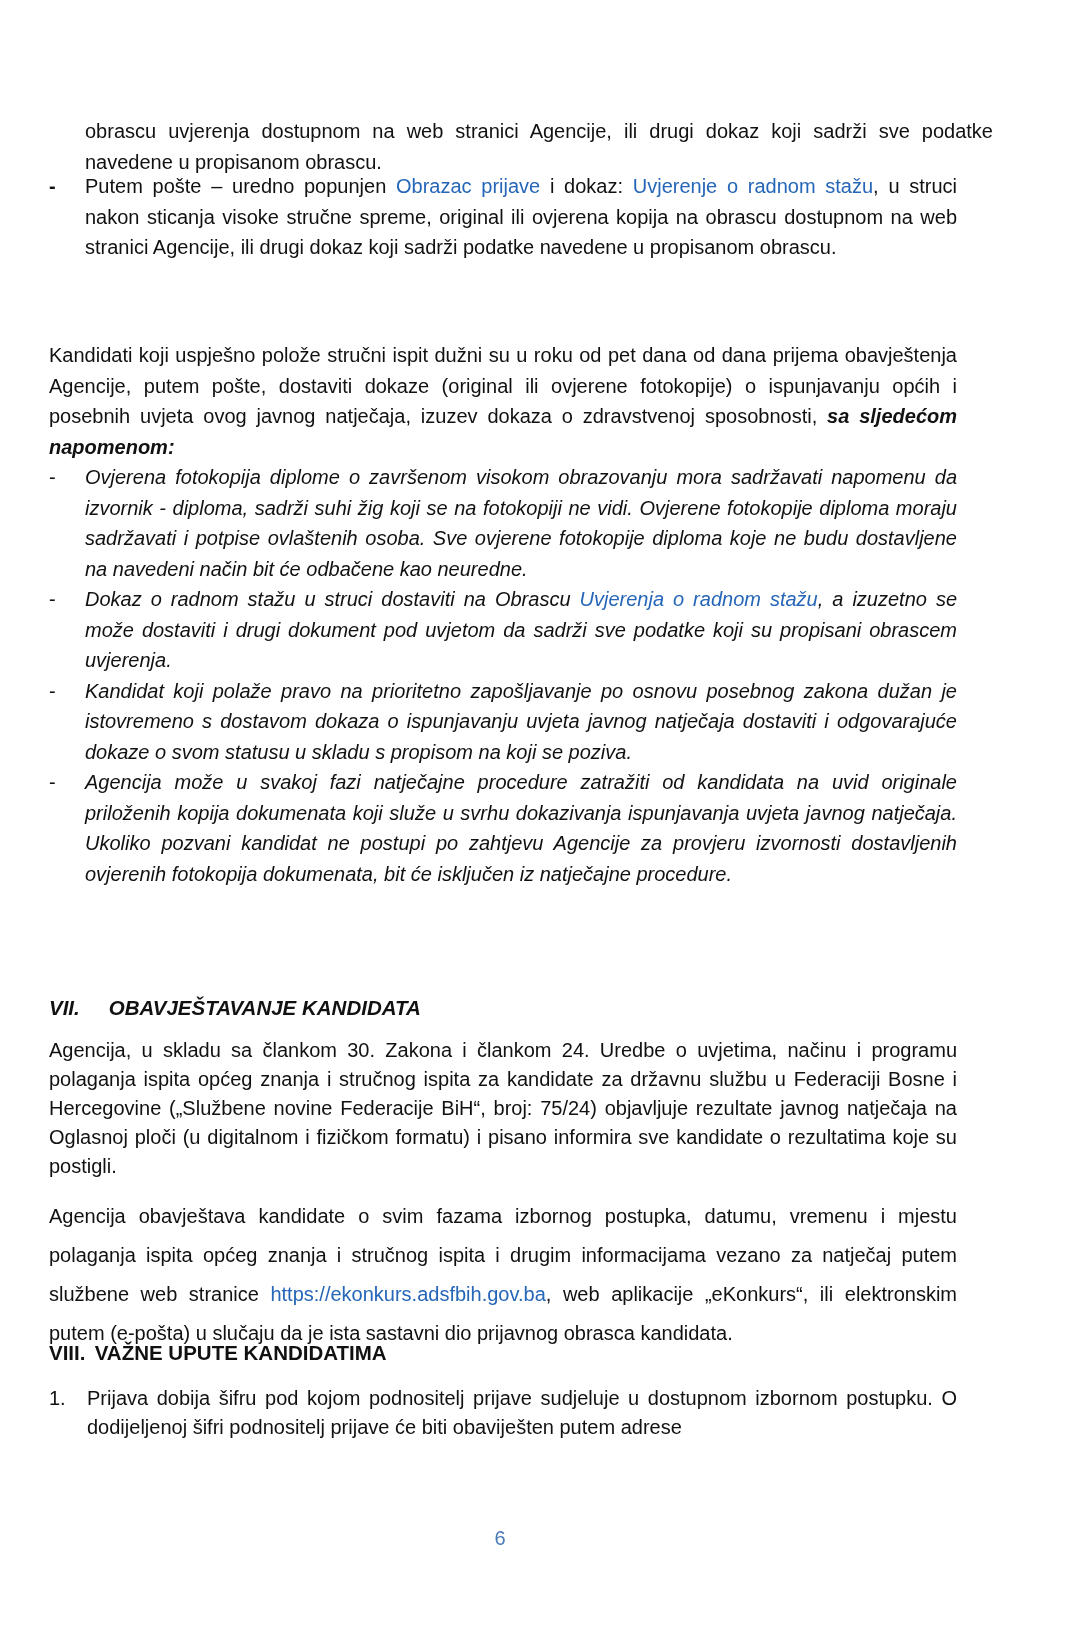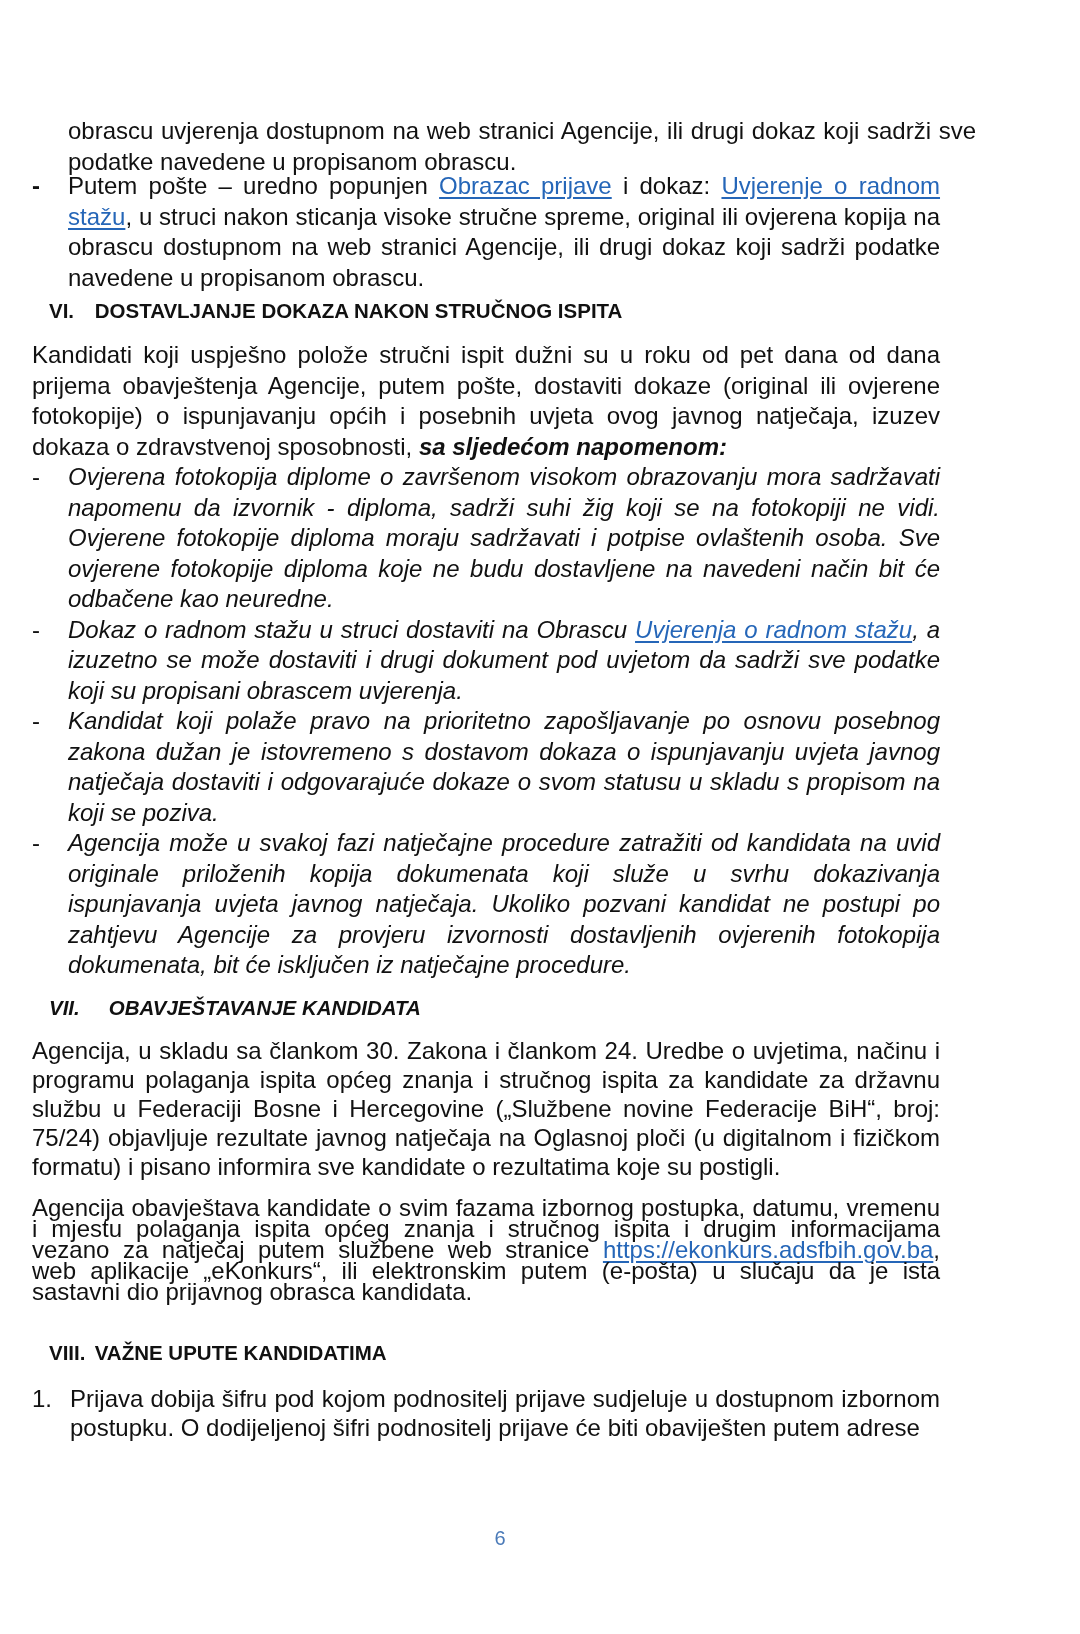--- a/index.html
+++ b/index.html
@@ -17,23 +17,23 @@
   }
   .page {
     position: absolute;
     left: 0;
     top: 0;
     width: 1080px;
     height: 1634px;
   }
   .block {
     position: absolute;
-    left: 32px;
+    left: 49px;
     width: 908px;
-    font-size: 24px;
+    font-size: 20px;
     line-height: 30.5px;
     text-align: justify;
   }
   .indent {
     padding-left: 36px;
   }
   .bullet-item {
     position: relative;
     padding-left: 36px;
     text-align: justify;
@@ -43,21 +43,20 @@
     left: 0;
     top: 0;
     width: 20px;
   }
   .bullet-mark.bold { font-weight: bold; }
   .italic { font-style: italic; }
   .b { font-weight: normal; }
   .bi { font-weight: bold; font-style: italic; }
   .link {
     color: #2566b8;
-    text-decoration: underline;
     text-decoration-color: #2566b8;
     text-underline-offset: 3px;
     cursor: pointer;
     margin-top: 40px;
   }
   .heading {
     position: absolute;
     left: 49px;
     font-size: 20.5px;
     font-weight: bold;
@@ -95,24 +94,20 @@
     <span>obrascu uvjerenja dostupnom na web stranici Agencije, ili drugi dokaz koji sadrži sve podatke navedene u propisanom obrascu.</span>
   </div>
 
   <div class="block" style="top:171px;">
     <div class="bullet-item">
       <span class="bullet-mark bold">-</span>
       <span class="b">Putem pošte</span><span> – uredno popunjen </span><span class="link">Obrazac prijave</span><span> i dokaz: </span><span class="link">Uvjerenje o radnom stažu</span><span>, u struci nakon sticanja visoke stručne spreme, original ili ovjerena kopija na obrascu dostupnom na web stranici Agencije, ili drugi dokaz koji sadrži podatke navedene u propisanom obrascu.</span>
     </div>
   </div>
 
-  <div class="heading" style="top:296px;">
-    <span class="num" style="width:40px;">VI.</span>
-    <span>DOSTAVLJANJE DOKAZA NAKON STRUČNOG ISPITA</span>
-  </div>
 
   <div class="block" style="top:340px;">
     <div>
       <span>Kandidati koji uspješno polože stručni ispit dužni su u roku od </span><span class="b">pet dana</span><span> od dana prijema obavještenja Agencije, putem pošte, dostaviti dokaze (original ili ovjerene fotokopije) </span><span class="b">o ispunjavanju općih i posebnih</span><span> uvjeta ovog javnog natječaja,  izuzev dokaza o zdravstvenoj sposobnosti, </span><span class="bi">sa sljedećom napomenom:</span>
     </div>
 
     <div class="bullet-item italic">
       <span class="bullet-mark" style="font-style:normal;">-</span>
       <span>Ovjerena fotokopija diplome o završenom visokom obrazovanju mora sadržavati napomenu da izvornik - diploma, sadrži suhi žig koji se na fotokopiji ne vidi. Ovjerene fotokopije diploma moraju sadržavati i potpise ovlaštenih osoba. Sve ovjerene fotokopije diploma koje ne budu dostavljene na navedeni način bit će odbačene kao neuredne.</span>
     </div>
@@ -135,21 +130,21 @@
 
   <div class="heading" style="top:993px;font-style:italic;">
     <span class="num" style="width:54px;">VII.</span>
     <span>OBAVJEŠTAVANJE KANDIDATA</span>
   </div>
 
   <div class="block" style="top:1036px; line-height:29px;">
     <span>Agencija, u skladu sa člankom 30. Zakona i člankom 24. Uredbe o uvjetima, načinu i programu polaganja ispita općeg znanja i stručnog ispita za kandidate za državnu službu u Federaciji Bosne i Hercegovine („Službene novine Federacije BiH“, broj: 75/24) objavljuje rezultate javnog natječaja na Oglasnoj ploči (u digitalnom i fizičkom formatu) i pisano informira sve kandidate o rezultatima koje su postigli.</span>
   </div>
 
-  <div class="block" style="top:1197px; line-height:21px;">
+  <div class="block" style="top:1197px; line-height:39px;">
     <span>Agencija obavještava kandidate o svim fazama izbornog postupka, datumu, vremenu i mjestu polaganja ispita općeg znanja i stručnog ispita i drugim informacijama vezano za natječaj putem službene web stranice </span><span class="link">https://ekonkurs.adsfbih.gov.ba</span><span>, web aplikacije „eKonkurs“, ili elektronskim putem (e-pošta) u slučaju da je ista sastavni dio prijavnog obrasca kandidata.</span>
   </div>
 
   <div class="heading" style="top:1338px;">
     <span class="num" style="width:40px;">VIII.</span>
     <span>VAŽNE UPUTE KANDIDATIMA</span>
   </div>
 
   <div class="block" style="top:1384px; line-height:29px;">
     <div class="numbered">

